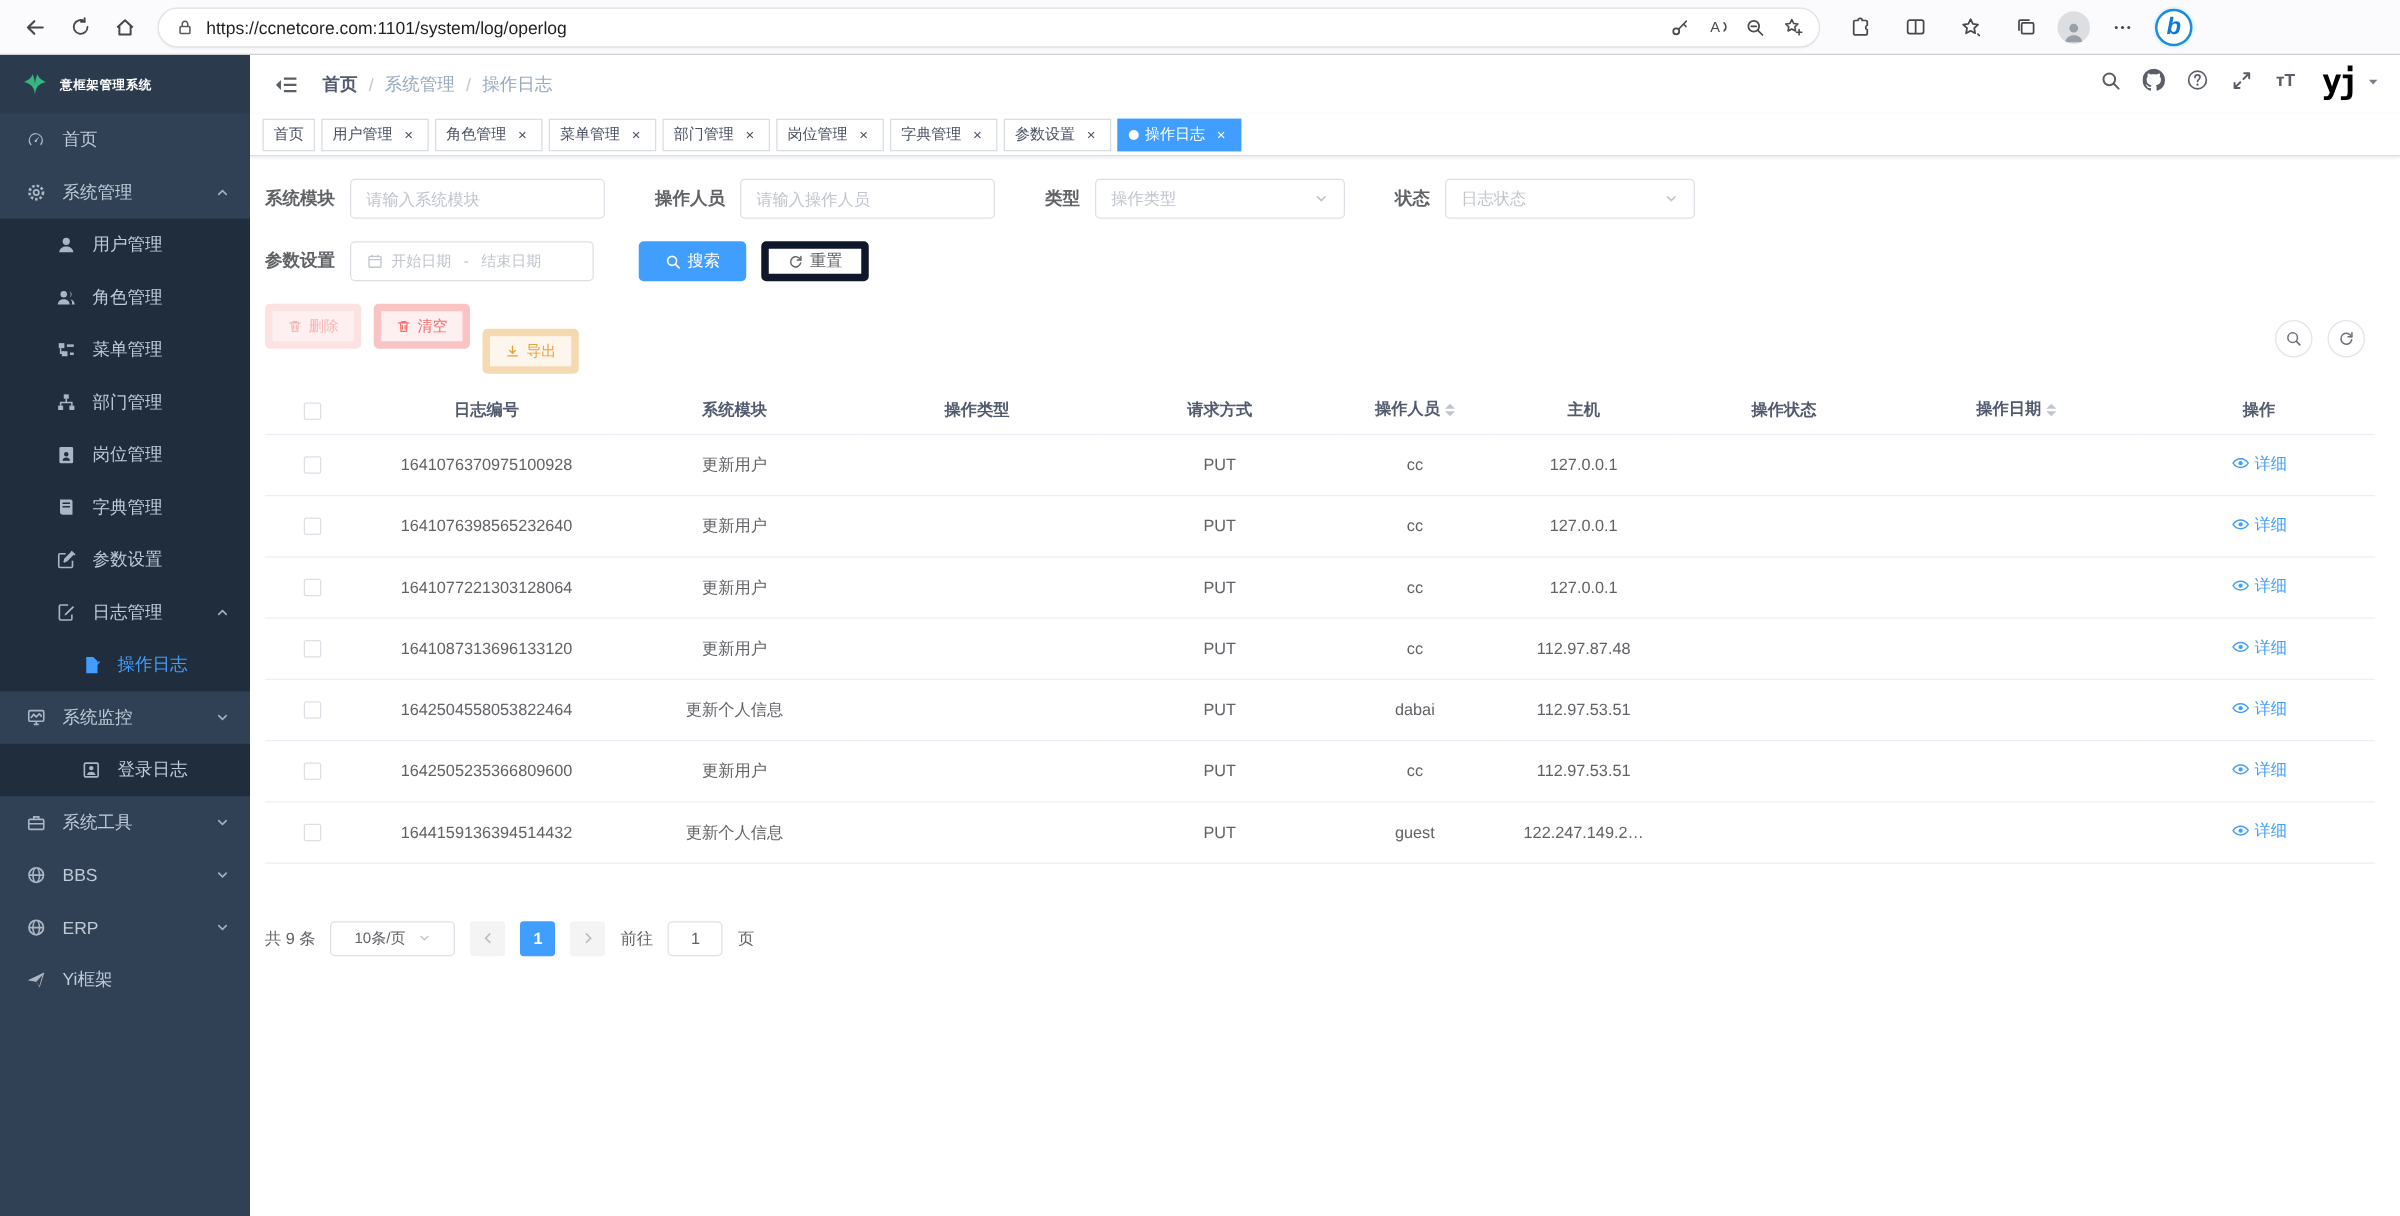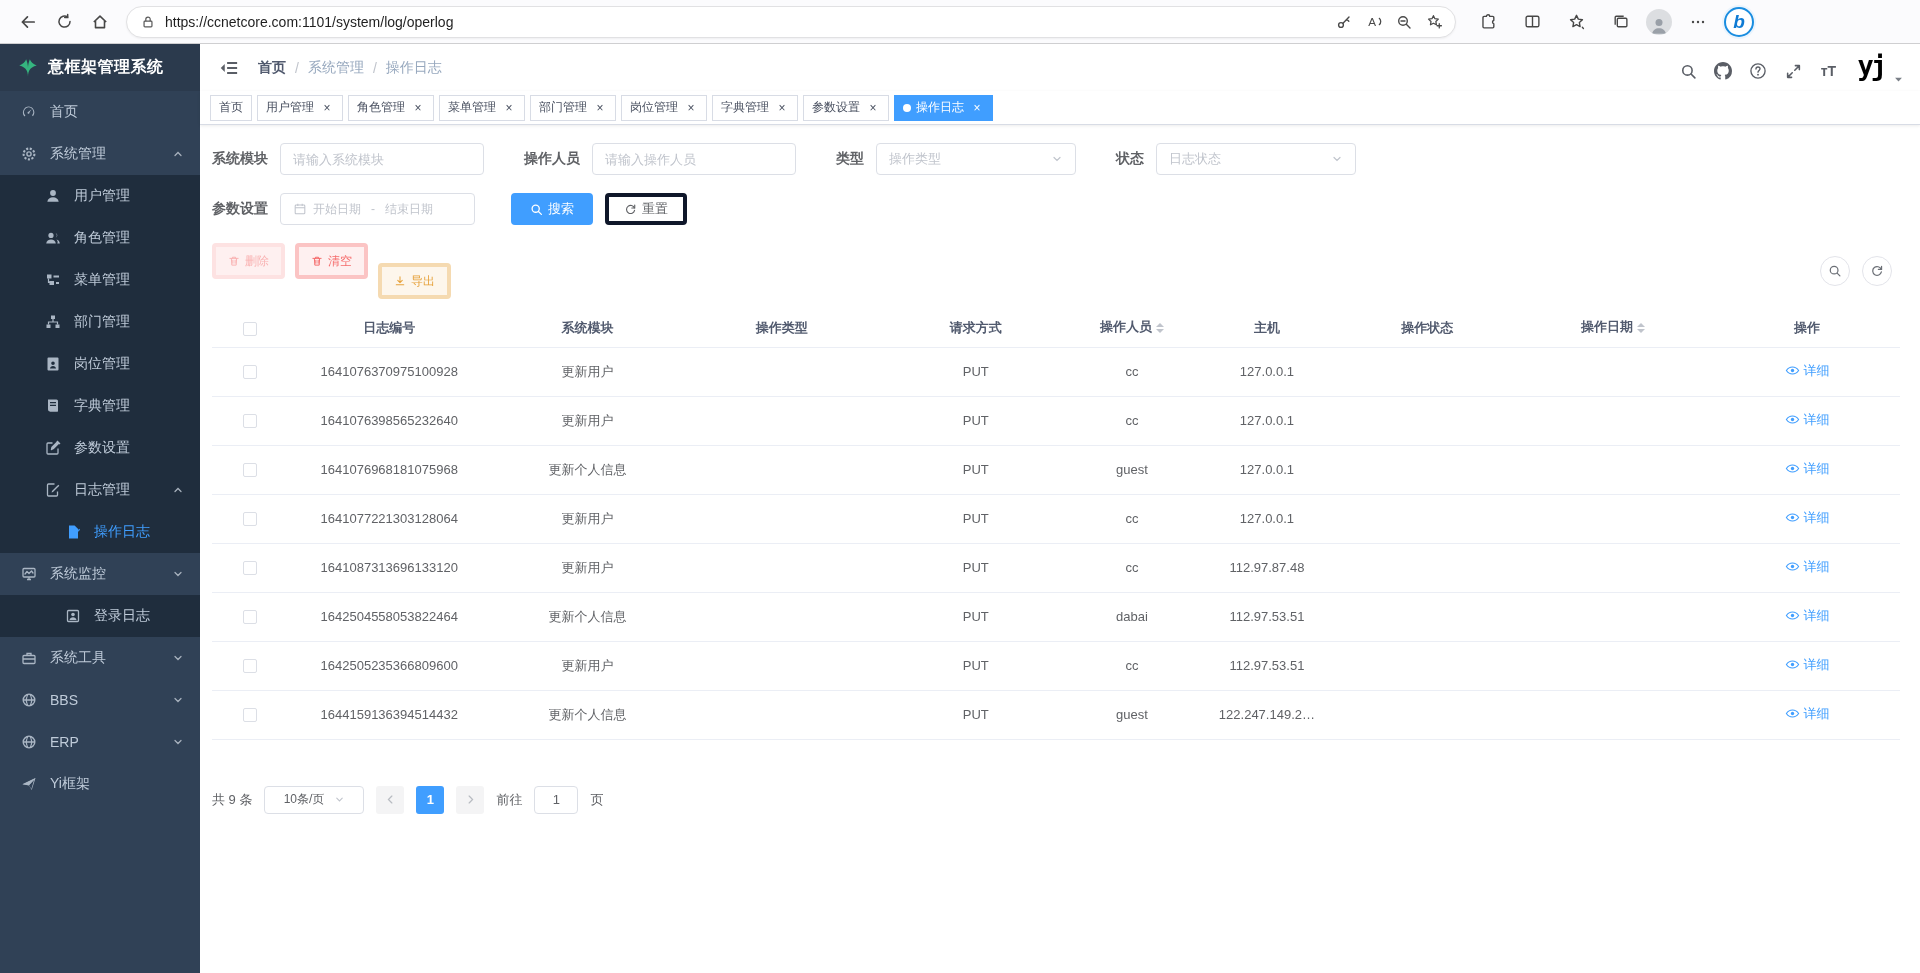--- a/index.html
+++ b/index.html
@@ -24,21 +24,21 @@
     border:2px solid #1a8de0; box-shadow:0 0 0 2px #eaf4fd; display:flex; align-items:center;
     justify-content:center; font-weight:bold; font-style:italic; font-size:19px; color:#0f7bd4; }
 
   
   .app { display:flex; height:929px; }
 
   
   .sidebar { width:200px; background:#304156; flex:0 0 auto; display:flex; flex-direction:column; }
   .logo-row { height:47px; display:flex; align-items:center; padding-left:18px; background:#2b3a4d; }
   .logo-ic { color:#35b57f; margin-right:10px; display:flex; }
-  .logo-text { color:#fff; font-size:16px; font-weight:bold; letter-spacing:.5px; }
+  .logo-text { color:#fff; font-size:10px; font-weight:bold; letter-spacing:.5px; }
   .menu { flex:1; overflow:hidden; }
   .menu-item { height:42px; display:flex; align-items:center; color:#bfcbd9; font-size:14px;
     cursor:pointer; position:relative; }
   .menu-item .mi-icon { width:18px; display:flex; justify-content:center; margin-right:12px;
     color:#aab6c4; flex:0 0 auto; }
   .menu-item.lvl0 { padding-left:20px; }
   .menu-item.lvl1 { padding-left:44px; background:#1f2d3d; }
   .menu-item.lvl2 { padding-left:64px; background:#1f2d3d; }
   .menu-item.active { color:#409eff; }
   .menu-item.active .mi-icon { color:#409eff; }
@@ -47,21 +47,21 @@
   
   .main { flex:1; display:flex; flex-direction:column; background:#fff; min-width:0; }
 
   .navbar { height:47px; display:flex; align-items:center; padding:0 16px; background:#fff; }
   .hamburger { width:26px; height:26px; display:flex; align-items:center; justify-content:center;
     color:#5a5e66; cursor:pointer; }
   .breadcrumb { display:flex; align-items:center; margin-left:16px; font-size:14px; }
   .crumb { color:#97a8be; }
   .crumb.first { color:#515a6e; font-weight:bold; cursor:pointer; }
   .crumb-sep { margin:0 9px; color:#c0c4cc; }
-  .nav-right { margin-left:auto; display:flex; align-items:flex-end; gap:7px; }
+  .nav-right { margin-left:auto; display:flex; align-items:flex-start; gap:7px; }
   .nav-ic { width:28px; height:28px; display:flex; align-items:center; justify-content:center;
     color:#5a5e66; cursor:pointer; font-size:14px; }
   .yj-logo { font-family:"DejaVu Sans Mono",monospace; font-weight:bold; font-size:27px;
     color:#000; letter-spacing:-3px; margin:0 2px 4px 8px; cursor:pointer; }
   .logo-caret { color:#7a7f87; margin-top:10px; }
 
   
   .tabsbar { height:34px; background:#fff; border-bottom:1px solid #d8dce5;
     box-shadow:0 1px 3px rgba(0,0,0,.08); display:flex; align-items:center; padding-left:10px;
     position:relative; z-index:2; }
@@ -86,21 +86,21 @@
   .w-input { width:204px; }
   .w-select { width:200px; justify-content:space-between; cursor:pointer; }
   .sel-ph { color:#c0c4cc; font-size:13px; }
   .sel-caret { color:#c0c4cc; display:flex; }
   .gap40 { width:40px; flex:0 0 auto; }
   .date-range { width:195px; font-size:12px; gap:6px; color:#c0c4cc; justify-content:flex-start; }
   .date-range .cal { color:#c0c4cc; display:flex; flex:0 0 auto; }
   .date-sep { color:#c0c4cc; margin:0 4px; }
 
   .btn { height:32px; border-radius:4px; font-size:13px; display:inline-flex; align-items:center;
-    justify-content:center; padding:0 15px; cursor:pointer; border:4px solid #0f172a;
+    justify-content:center; padding:0 15px; cursor:pointer; border:6px solid #0f172a;
     background:#fff; color:#606266; gap:5px; font-family:inherit; }
   .btn-primary { background:#409eff; border-color:#409eff; color:#fff; }
   .btn-sm { height:36px; padding:0 12px; font-size:12px; }
   .btn-danger-plain { background:#fef0f0; border-color:#fbc4c4; color:#f56c6c; }
   .btn-danger-plain.disabled { color:#f9b3b3; border-color:#fde2e2; cursor:not-allowed; }
   .btn-warning-plain { background:#fdf6ec; border-color:#f5dab1; color:#e6a23c;margin-top:20px; }
 
   .toolbar { display:flex; align-items:center; margin-bottom:10px; }
   .toolbar .btns { display:flex; gap:10px; }
   .tool-circles { margin-left:auto; display:flex; gap:12px; margin-right:8px; }
@@ -682,40 +682,20 @@
                     <svg width="15" height="15" viewBox="0 0 16 16" fill="none" stroke="currentColor" stroke-width="1.2">
                       <path d="M1.5 8S4 4.3 8 4.3 14.5 8 14.5 8 12 11.7 8 11.7 1.5 8 1.5 8z"></path>
                       <circle cx="8" cy="8" r="1.8" fill="currentColor" stroke="none"></circle>
                     </svg>
                   </span>
                   <span>详细</span>
                 </span></td>
             </tr>
             <tr>
               <td><span class="chk"></span></td>
-              <td>1641076968181075968</td>
-              <td>更新个人信息</td>
-              <td></td>
-              <td>PUT</td>
-              <td>guest</td>
-              <td>127.0.0.1</td>
-              <td></td>
-              <td></td>
-              <td><span class="detail-link">
-                  <span>
-                    <svg width="15" height="15" viewBox="0 0 16 16" fill="none" stroke="currentColor" stroke-width="1.2">
-                      <path d="M1.5 8S4 4.3 8 4.3 14.5 8 14.5 8 12 11.7 8 11.7 1.5 8 1.5 8z"></path>
-                      <circle cx="8" cy="8" r="1.8" fill="currentColor" stroke="none"></circle>
-                    </svg>
-                  </span>
-                  <span>详细</span>
-                </span></td>
-            </tr>
-            <tr>
-              <td><span class="chk"></span></td>
               <td>1641077221303128064</td>
               <td>更新用户</td>
               <td></td>
               <td>PUT</td>
               <td>cc</td>
               <td>127.0.0.1</td>
               <td></td>
               <td></td>
               <td><span class="detail-link">
                   <span>

